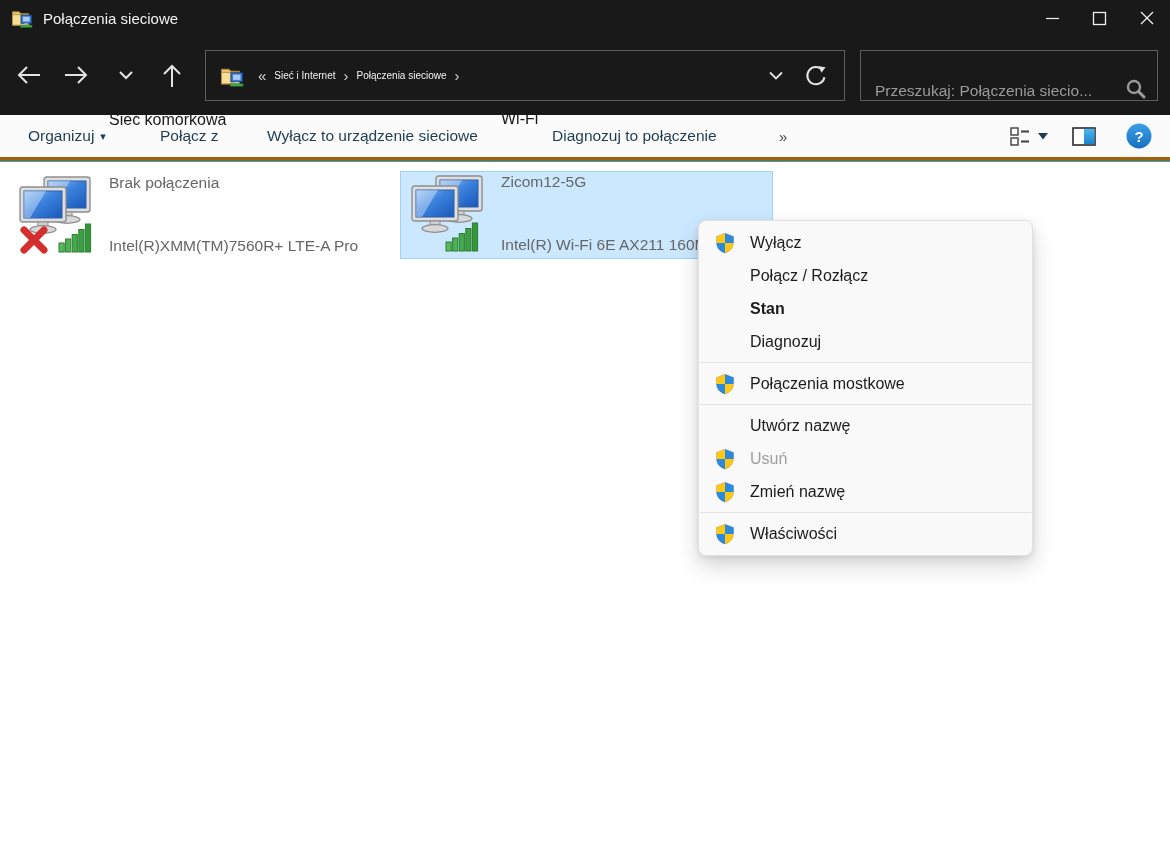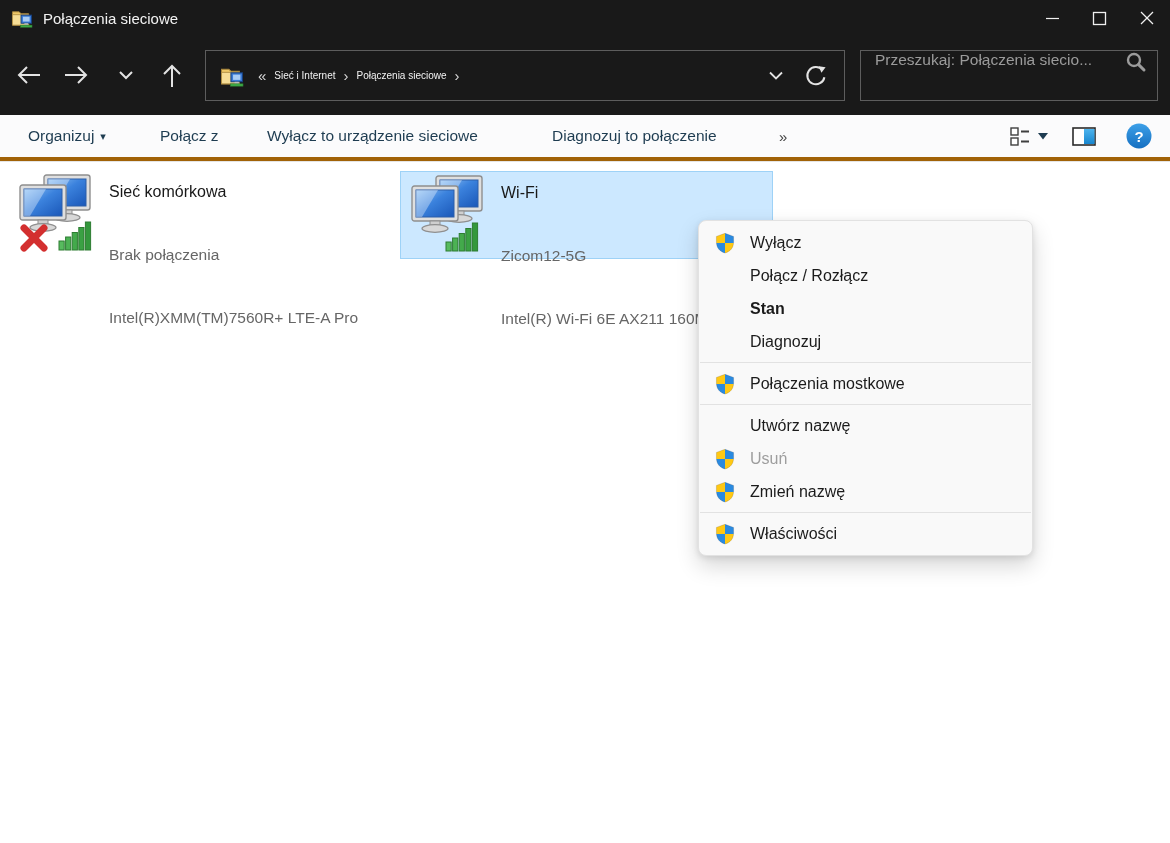--- a/index.html
+++ b/index.html
@@ -1,18 +1,18 @@
 <!DOCTYPE html>
 <html><head>
 <meta charset="utf-8">
 <style>
   * { margin:0; padding:0; box-sizing:border-box; }
   html,body { width:1170px; height:843px; overflow:hidden; background:#fff;
               font-family:"Liberation Sans","DejaVu Sans",sans-serif; }
-  .window { position:relative; width:1170px; height:636px; background:#e5e5e5; }
+  .window { position:relative; width:1170px; height:636px; background:#0ea5e9; }
 
   
   .titlebar { position:absolute; left:0; top:0; width:1170px; height:36px;
               background:#191919; display:flex; align-items:center; color:#fff; }
   .titlebar-icon { margin-left:11px; width:22px; height:20px; flex:0 0 auto; }
   .titlebar-title { margin-left:10px; font-size:15px; color:#f2f2f2; }
   .win-controls { margin-left:auto; display:flex; height:100%; }
   .win-btn { width:47px; height:100%; display:flex; align-items:center; justify-content:center; }
 
   
@@ -24,21 +24,21 @@
   .nav-recent  { left:104px; }
   .nav-up      { left:150px; }
   .addressbar { position:absolute; left:205px; top:14px; width:640px; height:51px;
                 border:1px solid #5d5d5d; display:flex; align-items:center; padding:0 8px; }
   .addr-icon { width:24px; height:22px; margin:0 6px 0 6px; flex:0 0 auto; }
   .crumb-chev { color:#d9d9d9; font-size:15px; margin:0 8px; }
   .crumb { color:#f2f2f2; font-size:10px; white-space:nowrap; }
   .addr-spacer { flex:1; }
   .addr-drop, .addr-refresh { width:40px; height:44px; display:flex; align-items:center; justify-content:center; }
   .searchbox { position:absolute; left:860px; top:14px; width:298px; height:51px;
-               border:1px solid #5d5d5d; display:flex; align-items:flex-start; padding:0 10px 0 14px; background:transparent; }
+               border:1px solid #5d5d5d; display:flex; align-items:flex-end; padding:0 10px 0 14px; background:transparent; }
   .searchbox input { flex:1; background:transparent; border:none; outline:none;
                      color:#9b9b9b; font-size:15.5px; font-family:inherit; min-width:0; }
   .searchbox input::placeholder { color:#9b9b9b; opacity:1; }
   .search-glass { width:22px; height:22px; flex:0 0 auto; margin-left:6px; }
 
   
   .toolbar { position:absolute; left:0; top:115px; width:1170px; height:46px;
              background:#fbfbfc; border-bottom:4px solid #a16207; }
   .tb-item { position:absolute; top:50%; transform:translateY(-50%);
              color:#1e3c51; font-size:15.5px; white-space:nowrap; cursor:default; }
@@ -49,21 +49,21 @@
   .tb-diagnose { left:552px; }
   .tb-overflow { left:779px; color:#444; font-size:15px; }
   .tb-right { position:absolute; right:0; top:0; height:100%; display:flex; align-items:center; }
   .tb-view { display:flex; align-items:center; margin-right:24px; }
   .tb-view-caret { margin-left:8px; }
   .tb-preview { margin-right:30px; }
   .tb-help { margin-right:18px; width:26px; height:26px; }
 
   
   .content { position:absolute; left:0; top:162px; width:1170px; height:681px; background:#fff; }
-  .conn-item { position:absolute; top:9px; height:88px; display:flex; }
+  .conn-item { position:absolute; top:9px; height:88px; display:flex;align-items:flex-end; }
   .conn-1 { left:12px; width:378px; }
   .conn-2 { left:400px; width:373px; background:#cce8ff; border:1px solid #9ed2f7; }
   .conn-icon { width:84px; height:84px; margin:2px 0 0 4px; flex:0 0 auto; }
   .conn-2 .conn-icon { margin-left:7px; }
   .conn-text { margin-left:9px; padding-top:7px; }
   .conn-name { font-size:16px; color:#191919; line-height:27px; white-space:nowrap; }
   .conn-status, .conn-device { font-size:15.5px; color:#666; line-height:27px; white-space:nowrap;margin-top:36px; }
 
   
   .ctx-menu { position:absolute; left:698px; top:220px; width:335px; background:#f9f9f9;

